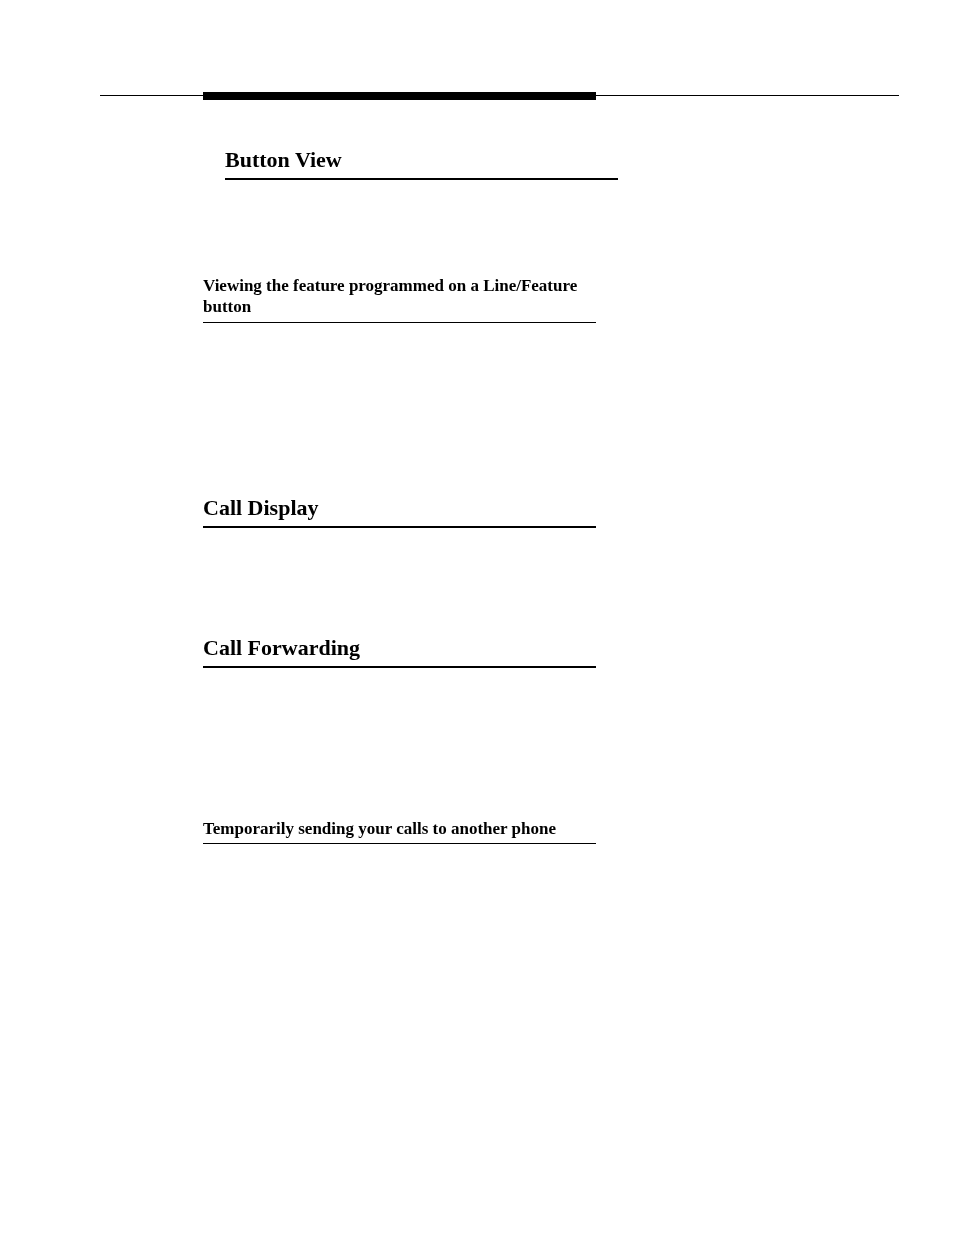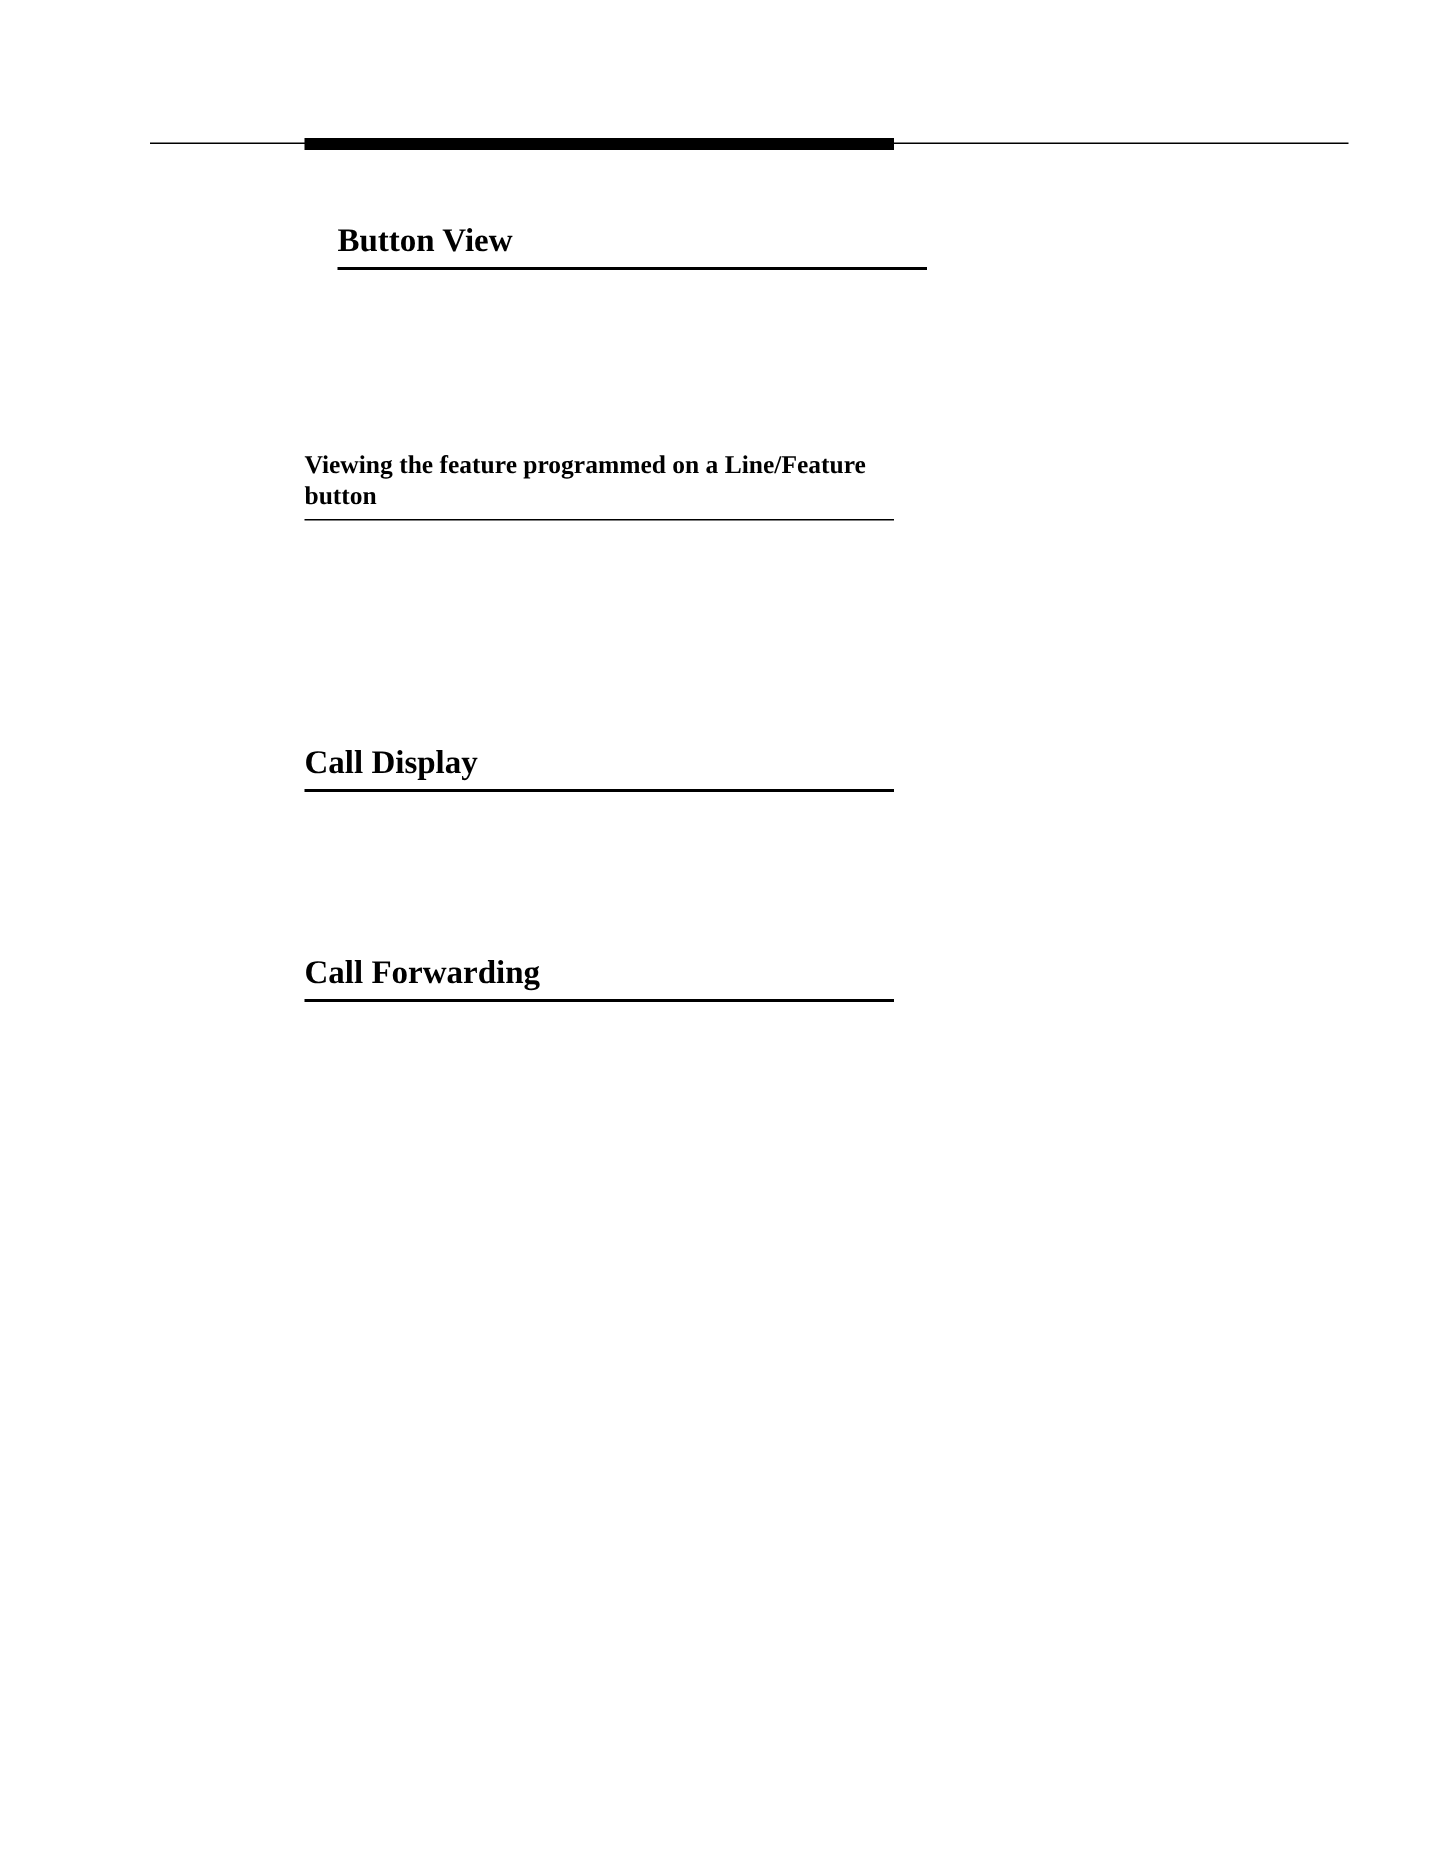--- a/index.html
+++ b/index.html
@@ -45,21 +45,20 @@
     line-height: 1.1;
     border-bottom: 2px solid #000;
     padding-bottom: 6px;
   }
   .sub-heading {
     font-weight: bold;
     font-size: 17px;
     line-height: 1.25;
     border-bottom: 1px solid #000;
     padding-bottom: 4px;
-    margin-top: 24px;
   }
   
   #sec1 { top: 148px; margin-left: 22px; }
   #sub1 { top: 275px; }
   #sec2 { top: 496px; }
   #sec3 { top: 636px; }
   #sub2 { top: 818px; }
 </style>
 </head>
 <body>
@@ -69,14 +68,15 @@
   <div class="top-thick-bar"></div>
 
   <div id="sec1" class="content section-heading">Button View</div>
 
   <div id="sub1" class="content sub-heading">Viewing the feature programmed on a Line/Feature button</div>
 
   <div id="sec2" class="content section-heading">Call Display</div>
 
   <div id="sec3" class="content section-heading">Call Forwarding</div>
 
+  <div id="sub2" class="content sub-heading">Temporarily sending your calls to another phone</div>
 
 </div>
 
 </body></html>

